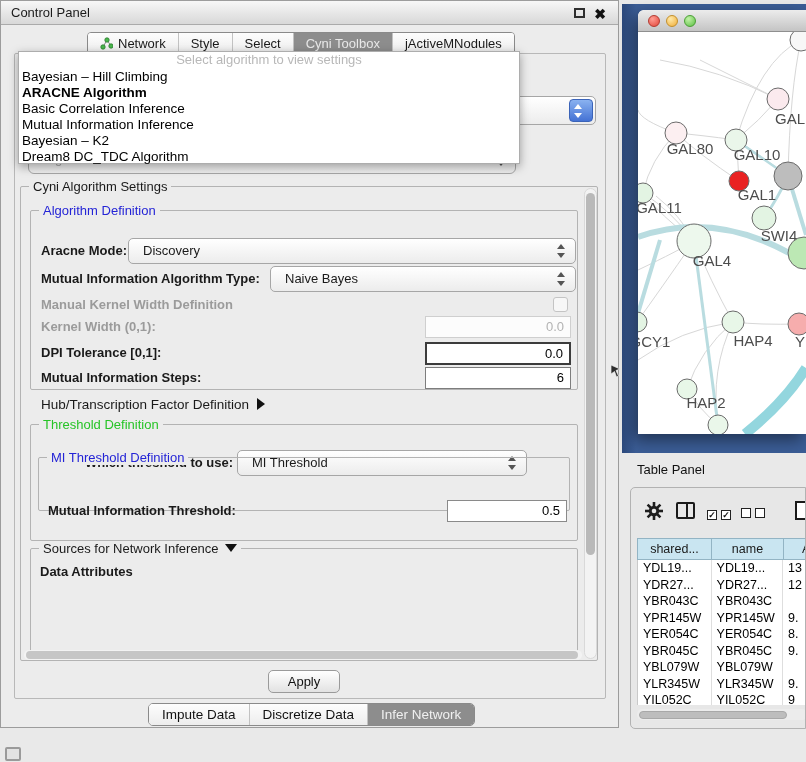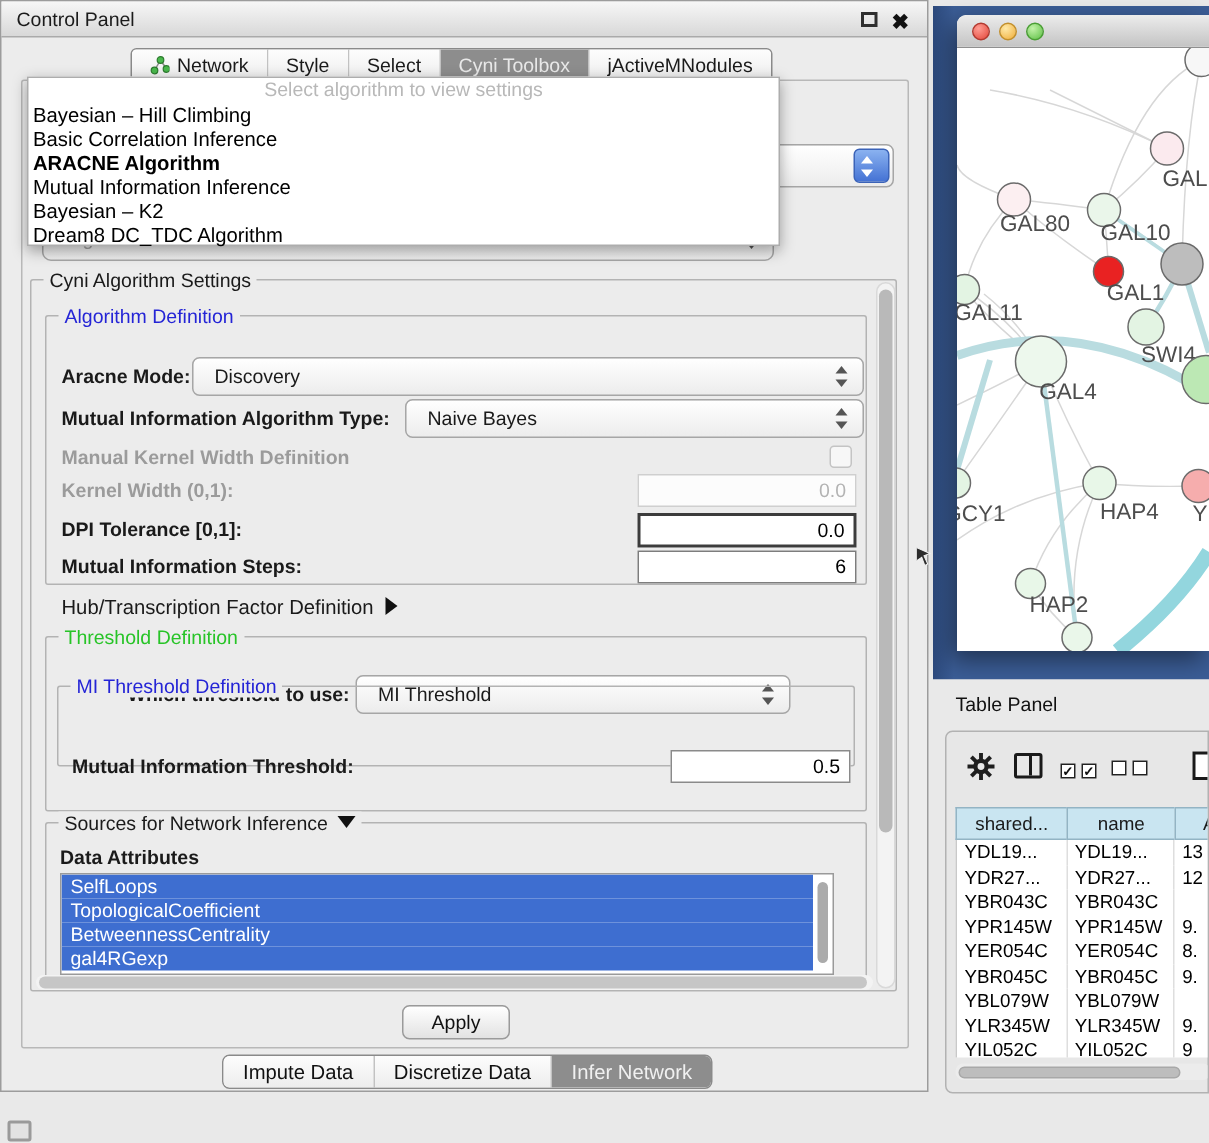--- a/index.html
+++ b/index.html
@@ -146,22 +146,22 @@
   </div>
   <div class="abs combo frag2">
     <span>galFiltered.sif default node</span>
     <span class="stepper"></span>
   </div>
 
   <div class="abs popup">
     <div class="pp-ph">Select algorithm to view settings</div>
     <div class="pp-items">
         <div class="pp-item">Bayesian – Hill Climbing</div>
+        <div class="pp-item b">ARACNE Algorithm</div>
         <div class="pp-item">Basic Correlation Inference</div>
-        <div class="pp-item b">ARACNE Algorithm</div>
         <div class="pp-item">Mutual Information Inference</div>
         <div class="pp-item">Bayesian – K2</div>
         <div class="pp-item">Dream8 DC_TDC Algorithm</div>
       </div>
   </div>
 
   <div class="grp" style="left:19px; top:185px; width:578px; height:475px;">
     <span class="legend lg-black">Cyni Algorithm Settings</span>
   </div>
 
@@ -200,27 +200,20 @@
   <div class="grp" style="left:37px; top:456px; width:532px; height:54px;padding-left:12px;">
     <span class="legend lg-blue">MI Threshold Definition</span>
   </div>
   <div class="lbl" style="left:47px; top:499px; line-height:22px;">Mutual Information Threshold:</div>
   <div class="fld" style="left:446px; top:499px; width:120px; height:22px; line-height:20px; border:1px solid #8a8a8a;">0.5</div>
 
   <div class="grp" style="left:29px; top:547px; width:548px; height:111px;">
     <span class="legend lg-black"><span>Sources for Network Inference</span><span class="arrow-d"></span></span>
   </div>
   <div class="lbl" style="left:39px; top:563px;">Data Attributes</div>
-  <div class="listbox" style="left:39px; top:581px; width:516px; height:68px;">
-    <div class="lb-thumb"></div>
-  <div class="lb-item">SelfLoops</div>
-      <div class="lb-item">TopologicalCoefficient</div>
-      <div class="lb-item">BetweennessCentrality</div>
-      <div class="lb-item">gal4RGexp</div>
-    </div>
 
   <div class="abs vscroll">
       <div class="abs vthumb"></div>
     </div>
   <div class="abs hscroll">
       <div class="abs hthumb"></div>
     </div>
 
   <div class="abs apply">Apply</div>
 

